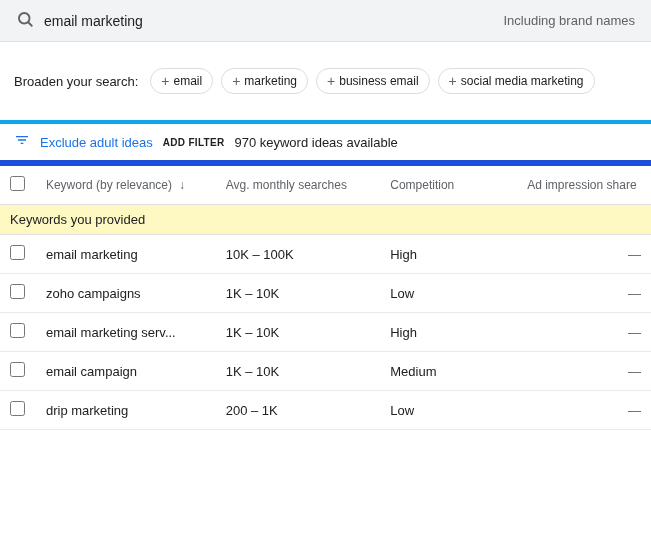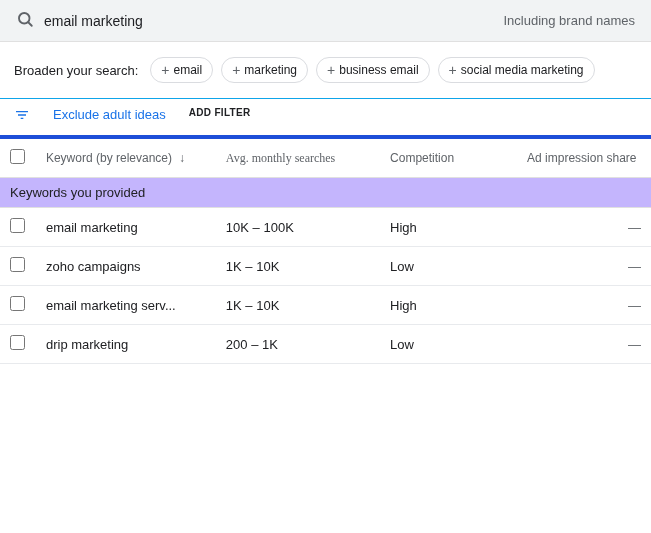--- a/index.html
+++ b/index.html
@@ -33,24 +33,24 @@
     }
     .brand-names {
       color: #5f6368;
       font-size: 13px;
     }
 
     
     .broaden-row {
       display: flex;
       align-items: center;
-      padding: 15px 14px;
+      padding: 26px 14px;
       gap: 8px;
       flex-wrap: wrap;
-      border-bottom: 1px solid #0ea5e9;
+      border-bottom: 4px solid #0ea5e9;
     }
     .broaden-label {
       font-size: 13px;
       color: #202124;
       margin-right: 4px;
     }
     .tag-btn {
       display: flex;
       align-items: center;
       gap: 4px;
@@ -64,23 +64,24 @@
     }
     .tag-btn .plus {
       font-size: 14px;
       color: #5f6368;
       font-weight: 400;
     }
 
     
     .filter-row {
       display: flex;
+      align-items: center;
       padding: 8px 14px;
-      gap: 23px;
-      border-bottom: 4px solid #1d4ed8;
+      gap: 10px;
+      border-bottom: 6px solid #1d4ed8;
     }
     .filter-icon {
       color: #1a73e8;
       font-size: 16px;
     }
     .exclude-link {
       color: #1a73e8;
       font-size: 13px;
       cursor: pointer;
       text-decoration: none;
@@ -112,32 +113,31 @@
       font-weight: 500;
       color: #5f6368;
       text-align: left;
     }
     .th-keyword {
       width: 185px;
     }
     .th-avg {
       width: 170px;
       text-align: left;
-      font-family: Liberation Serif, serif;
     }
     .th-comp {
       width: 140px;
     }
     .th-ad {
       width: 137px;
       text-align: center;
     }
 
     .section-header td {
-      background: #c4b5fd;
+      background: #fef9c3;
       padding: 7px 10px;
       font-size: 13px;
       color: #202124;
       font-weight: 400;
       border-top: 1px solid #e0e0e0;
       border-bottom: 1px solid #e0e0e0;
     }
 
     .data-row td {
       padding: 10px 10px;
@@ -219,20 +219,21 @@
 </div>
 
 <div class="filter-row">
   <span class="filter-icon">
     <svg width="16" height="16" viewBox="0 0 24 24" fill="#1a73e8">
       <path d="M10 18h4v-2h-4v2zm-7-12v2h18V6H3zm3 7h12v-2H6v2z"></path>
     </svg>
   </span>
   <a class="exclude-link">Exclude adult ideas</a>
   <span class="add-filter-btn">ADD FILTER</span>
+  <span class="keyword-count">970 keyword ideas available</span>
 </div>
 
 <table class="kw-table">
   <thead>
     <tr>
       <th class="td-check">
         <input type="checkbox" style="">
       </th>
       <th class="th-keyword">
         <div class="th-keyword-inner">
@@ -273,19 +274,28 @@
       </td>
       <td class="td-keyword">email marketing serv...</td>
       <td class="td-avg">1K – 10K</td>
       <td class="td-comp">High</td>
       <td class="td-ad">—</td>
     </tr>
       <tr class="data-row">
       <td class="td-check">
         <input type="checkbox" style="">
       </td>
+      <td class="td-keyword">email campaign</td>
+      <td class="td-avg">1K – 10K</td>
+      <td class="td-comp">Medium</td>
+      <td class="td-ad">—</td>
+    </tr>
+      <tr class="data-row">
+      <td class="td-check">
+        <input type="checkbox" style="">
+      </td>
       <td class="td-keyword">drip marketing</td>
       <td class="td-avg">200 – 1K</td>
       <td class="td-comp">Low</td>
       <td class="td-ad">—</td>
     </tr>
     </tbody>
 </table>
 
 </body></html>

